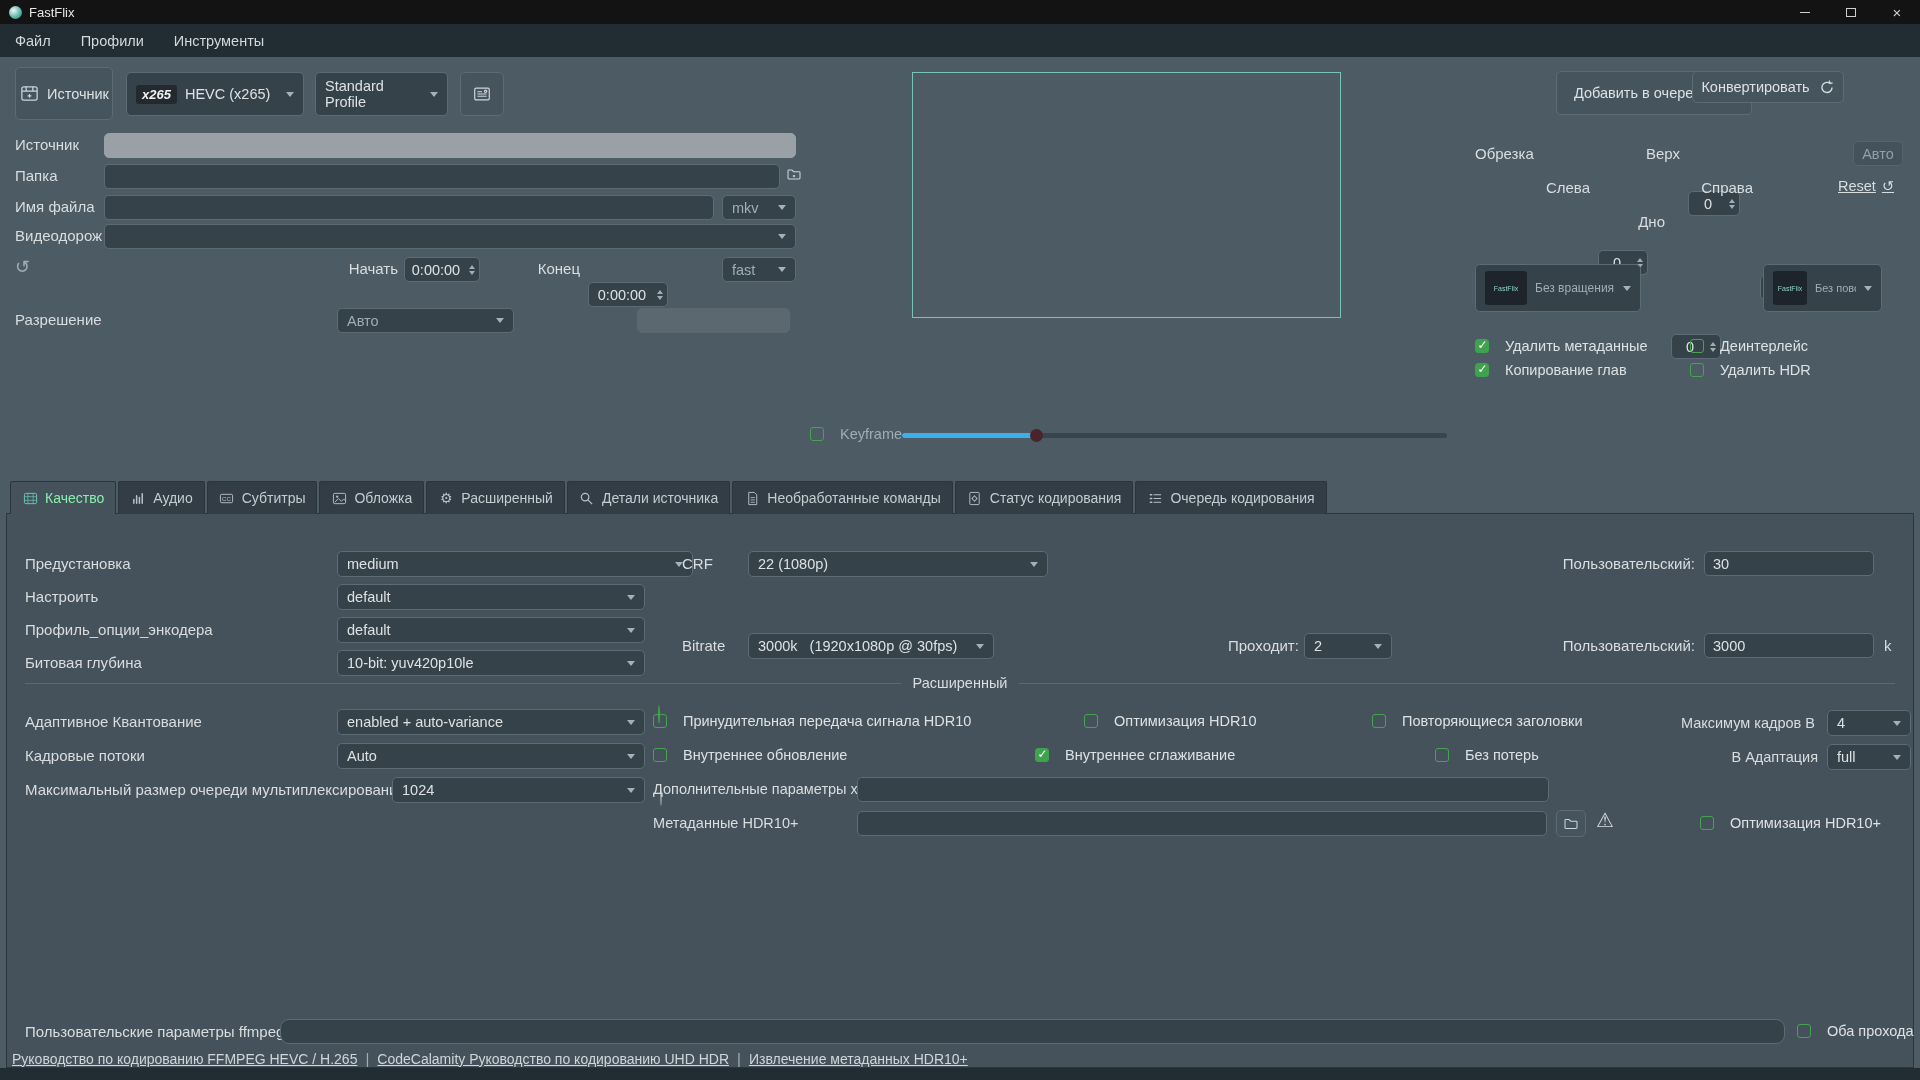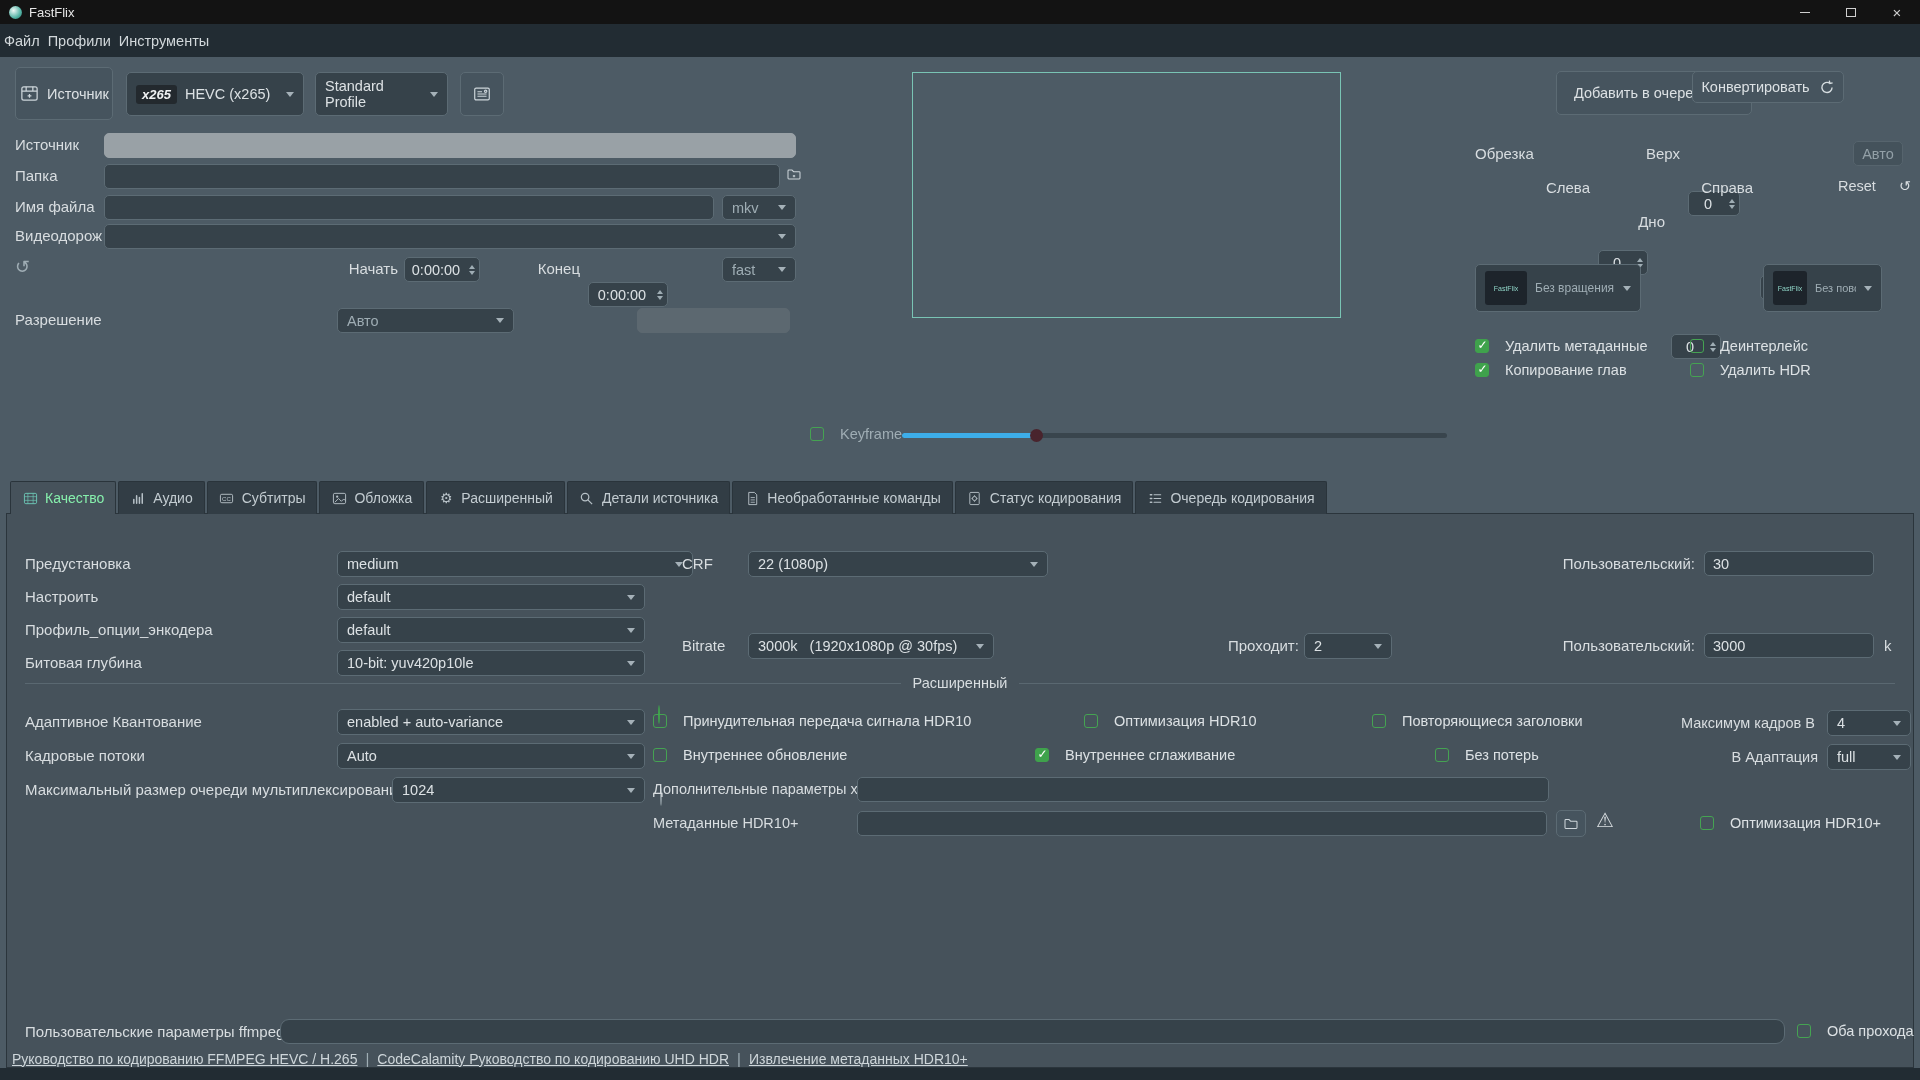--- a/index.html
+++ b/index.html
@@ -8,21 +8,21 @@
   .abs{position:absolute;}
   
   .titlebar{position:absolute;top:0;left:0;right:0;height:24px;background:#131313;display:flex;align-items:center;color:#e6e6e6;font-size:13px;z-index:10;}
   .app-ico{width:13px;height:13px;border-radius:50%;background:radial-gradient(circle at 35% 35%,#eef7f5,#53b3a5 60%,#2e6f66);margin:0 7px 0 9px;flex:none;}
   .win-controls{margin-left:auto;display:flex;height:100%;}
   .win-btn{width:46px;height:24px;display:flex;align-items:center;justify-content:center;color:#cfcfcf;font-size:15px;}
   .win-min-glyph{width:10px;height:1px;background:#cfcfcf;display:block;}
   .win-max-glyph{width:10px;height:9px;border:1px solid #cfcfcf;display:block;}
   
   .menubar{position:absolute;top:24px;left:0;right:0;height:33px;background:#222c33;display:flex;align-items:center;color:#d2d8db;font-size:14.5px;z-index:9;}
-  .menu-item{padding:0 4px;height:100%;display:flex;align-items:center;}
+  .menu-item{padding:0 15px;height:100%;display:flex;align-items:center;}
   .main{position:absolute;top:57px;left:0;width:1920px;height:1023px;}
   
   .btn{display:flex;align-items:center;justify-content:center;gap:9px;background:#46545e;border:1px solid #5c6b74;border-radius:5px;color:#dce1e4;font-size:14.5px;}
   .btn.disabled{color:#93a0a7;border-color:#56646d;background:#44525b;}
   .dd{display:flex;align-items:center;gap:8px;background:#36424a;border:1px solid #5c6b74;border-radius:5px;padding:0 9px;height:26px;font-size:14.5px;}
   .input{background:#36424a;border:1px solid #5c6b74;border-radius:5px;height:25px;padding:0 8px;display:flex;align-items:center;font-size:14.5px;}
   .input.light{background:#99a1a6;border-color:#99a1a6;}
   .input.mid{background:#5c6870;border-color:#5c6870;}
   .chev{width:0;height:0;border-left:4px solid transparent;border-right:4px solid transparent;border-top:5px solid #a5b1b8;margin-left:auto;flex:none;}
   .muted{color:#9fadb4;}
@@ -51,21 +51,21 @@
   .panel{position:absolute;background:#46525b;border:1px solid #2b353c;z-index:1;}
   .divider{position:absolute;display:flex;align-items:center;gap:12px;color:#d8dde0;font-size:14.5px;z-index:2;}
   .divider::before,.divider::after{content:"";flex:1;height:1px;background:#5a6871;}
   a.link{color:#ced6da;text-decoration:underline;font-size:14px;}
   .slider-track{position:absolute;height:5px;border-radius:3px;background:#39454d;}
   .slider-fill{position:absolute;left:0;top:0;height:5px;border-radius:3px;background:#3daee9;}
   .slider-handle{position:absolute;right:-7px;top:-4px;width:13px;height:13px;border-radius:50%;background:#49242d;}
   .bottom-strip{position:absolute;left:0;right:0;bottom:0;height:12px;background:#222c33;z-index:5;}
   .z2{z-index:2;}
   .preview{border:1px solid #79c4b4;}
-  .reset-label{display:flex;align-items:center;gap:23px;color:#d8dde0;font-size:14.5px;}
+  .reset-label{display:flex;align-items:center;gap:6px;color:#d8dde0;font-size:14.5px;text-decoration:underline;}
 </style>
 </head>
 <body>
 
 <div class="titlebar">
   <span class="app-ico"></span>
   <span>FastFlix</span>
   <div class="win-controls">
     <span class="win-btn">
         <i class="win-min-glyph"></i>

